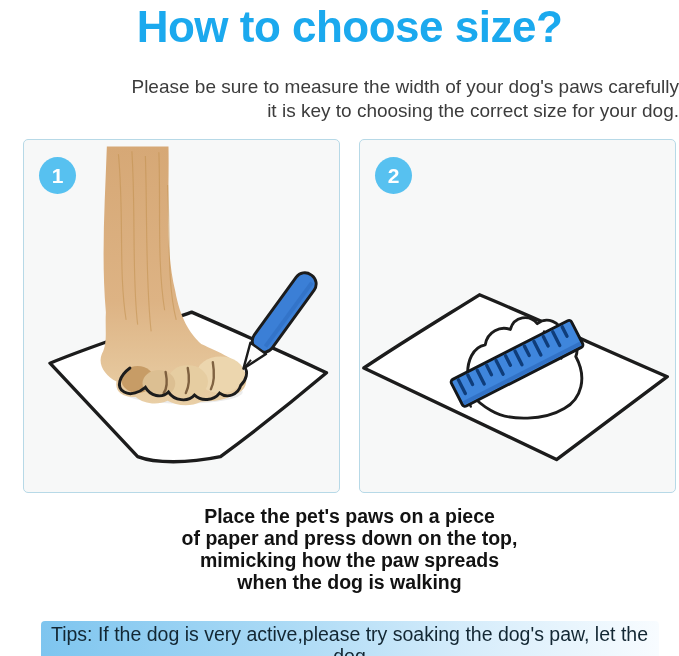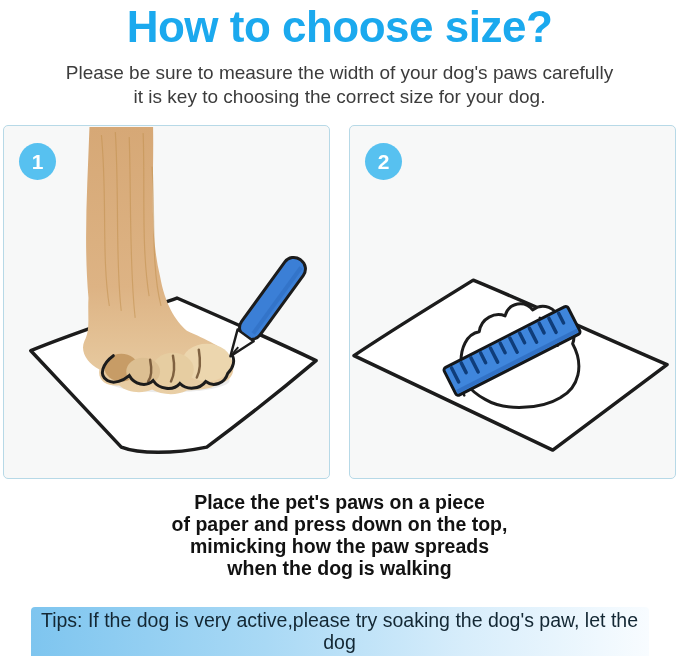--- a/index.html
+++ b/index.html
@@ -2,31 +2,31 @@
 <html><head>
 <meta charset="utf-8">
 <style>
   * { box-sizing: border-box; }
   html,body { margin:0; padding:0; background:#ffffff; }
   body {
     width:679px; height:656px;
     font-family:"Liberation Sans","DejaVu Sans",sans-serif;
     overflow:hidden;
   }
-  .page { width:679px; height:492px; position:relative; }
+  .page { width:679px; height:492px; position:relative;padding-left:20px; }
 
   .title {
     margin:0; padding-top:5px;
     text-align:center;
     font-size:44px; line-height:1.02; font-weight:800;
     letter-spacing:-0.5px;
     color:#1ba9ee;
   }
   .subtitle {
-    margin:11px 0 0; text-align:center;
+    margin:25px 0 0; text-align:right;
     font-size:19px; line-height:1.27; color:#3c3c3c;
     white-space:pre-line;
   }
 
   .steps {
     margin-top:16px; padding:0 3px;
     display:flex; gap:19px;
   }
   .panel {
     position:relative; flex:1; height:354px;

